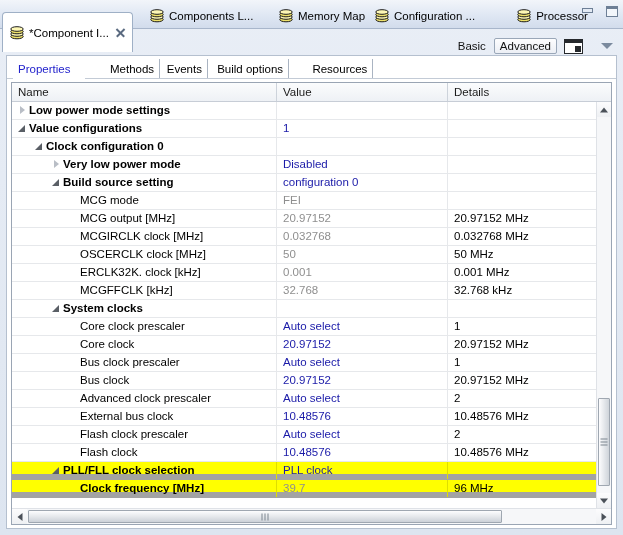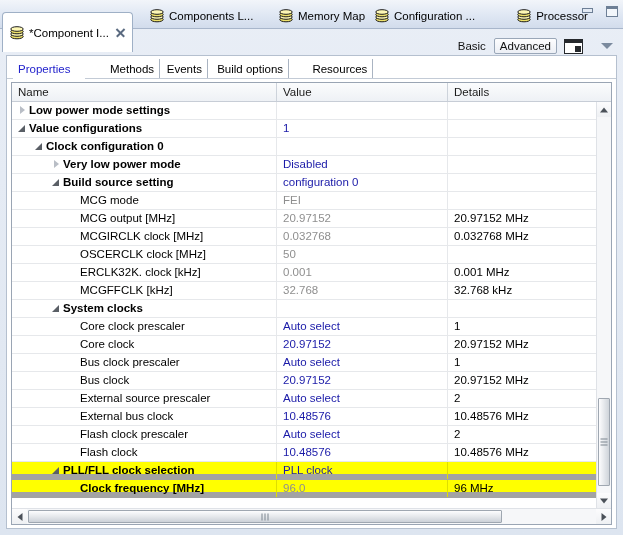--- a/index.html
+++ b/index.html
@@ -418,20 +418,21 @@
             <div class="cell c-detail"><span>20.97152 MHz</span></div>
           </div>
           <div class="row">
             <div class="cell c-name" style="padding-left:57px"><span class="exp none"></span><span class="nm">MCGIRCLK clock [MHz]</span></div>
             <div class="cell c-value v-gray"><span>0.032768</span></div>
             <div class="cell c-detail"><span>0.032768 MHz</span></div>
           </div>
           <div class="row">
             <div class="cell c-name" style="padding-left:57px"><span class="exp none"></span><span class="nm">OSCERCLK clock [MHz]</span></div>
             <div class="cell c-value v-gray"><span>50</span></div>
+            <div class="cell c-detail"><span>50 MHz</span></div>
           </div>
           <div class="row">
             <div class="cell c-name" style="padding-left:57px"><span class="exp none"></span><span class="nm">ERCLK32K. clock [kHz]</span></div>
             <div class="cell c-value v-gray"><span>0.001</span></div>
             <div class="cell c-detail"><span>0.001 MHz</span></div>
           </div>
           <div class="row">
             <div class="cell c-name" style="padding-left:57px"><span class="exp none"></span><span class="nm">MCGFFCLK [kHz]</span></div>
             <div class="cell c-value v-gray"><span>32.768</span></div>
             <div class="cell c-detail"><span>32.768 kHz</span></div>
@@ -455,21 +456,21 @@
             <div class="cell c-name" style="padding-left:57px"><span class="exp none"></span><span class="nm">Bus clock prescaler</span></div>
             <div class="cell c-value v-link"><span>Auto select</span></div>
             <div class="cell c-detail"><span>1</span></div>
           </div>
           <div class="row">
             <div class="cell c-name" style="padding-left:57px"><span class="exp none"></span><span class="nm">Bus clock</span></div>
             <div class="cell c-value v-link"><span>20.97152</span></div>
             <div class="cell c-detail"><span>20.97152 MHz</span></div>
           </div>
           <div class="row">
-            <div class="cell c-name" style="padding-left:57px"><span class="exp none"></span><span class="nm">External source prescaler</span></div>
+            <div class="cell c-name" style="padding-left:57px"><span class="exp none"></span><span class="nm">Advanced clock prescaler</span></div>
             <div class="cell c-value v-link"><span>Auto select</span></div>
             <div class="cell c-detail"><span>2</span></div>
           </div>
           <div class="row">
             <div class="cell c-name" style="padding-left:57px"><span class="exp none"></span><span class="nm">External bus clock</span></div>
             <div class="cell c-value v-link"><span>10.48576</span></div>
             <div class="cell c-detail"><span>10.48576 MHz</span></div>
           </div>
           <div class="row">
             <div class="cell c-name" style="padding-left:57px"><span class="exp none"></span><span class="nm">Flash clock prescaler</span></div>
@@ -481,21 +482,21 @@
             <div class="cell c-value v-link"><span>10.48576</span></div>
             <div class="cell c-detail"><span>10.48576 MHz</span></div>
           </div>
           <div class="row hl">
             <div class="cell c-name" style="padding-left:40px"><span class="exp expanded"></span><span class="nm bold">PLL/FLL clock selection</span></div>
             <div class="cell c-value v-link"><span>PLL clock</span></div>
             <div class="cell c-detail"><span></span></div>
           </div>
           <div class="row hl">
             <div class="cell c-name" style="padding-left:57px"><span class="exp none"></span><span class="nm bold">Clock frequency [MHz]</span></div>
-            <div class="cell c-value v-gray"><span>96.0</span></div>
+            <div class="cell c-value v-gray"><span>39.7</span></div>
             <div class="cell c-detail"><span>96 MHz</span></div>
           </div>
         </div>
 
       <div class="vsb">
         <div class="vsb-up">
             <span class="arr arr-u"></span>
           </div>
         <div class="vsb-thumb">
           <span class="grip-v">

